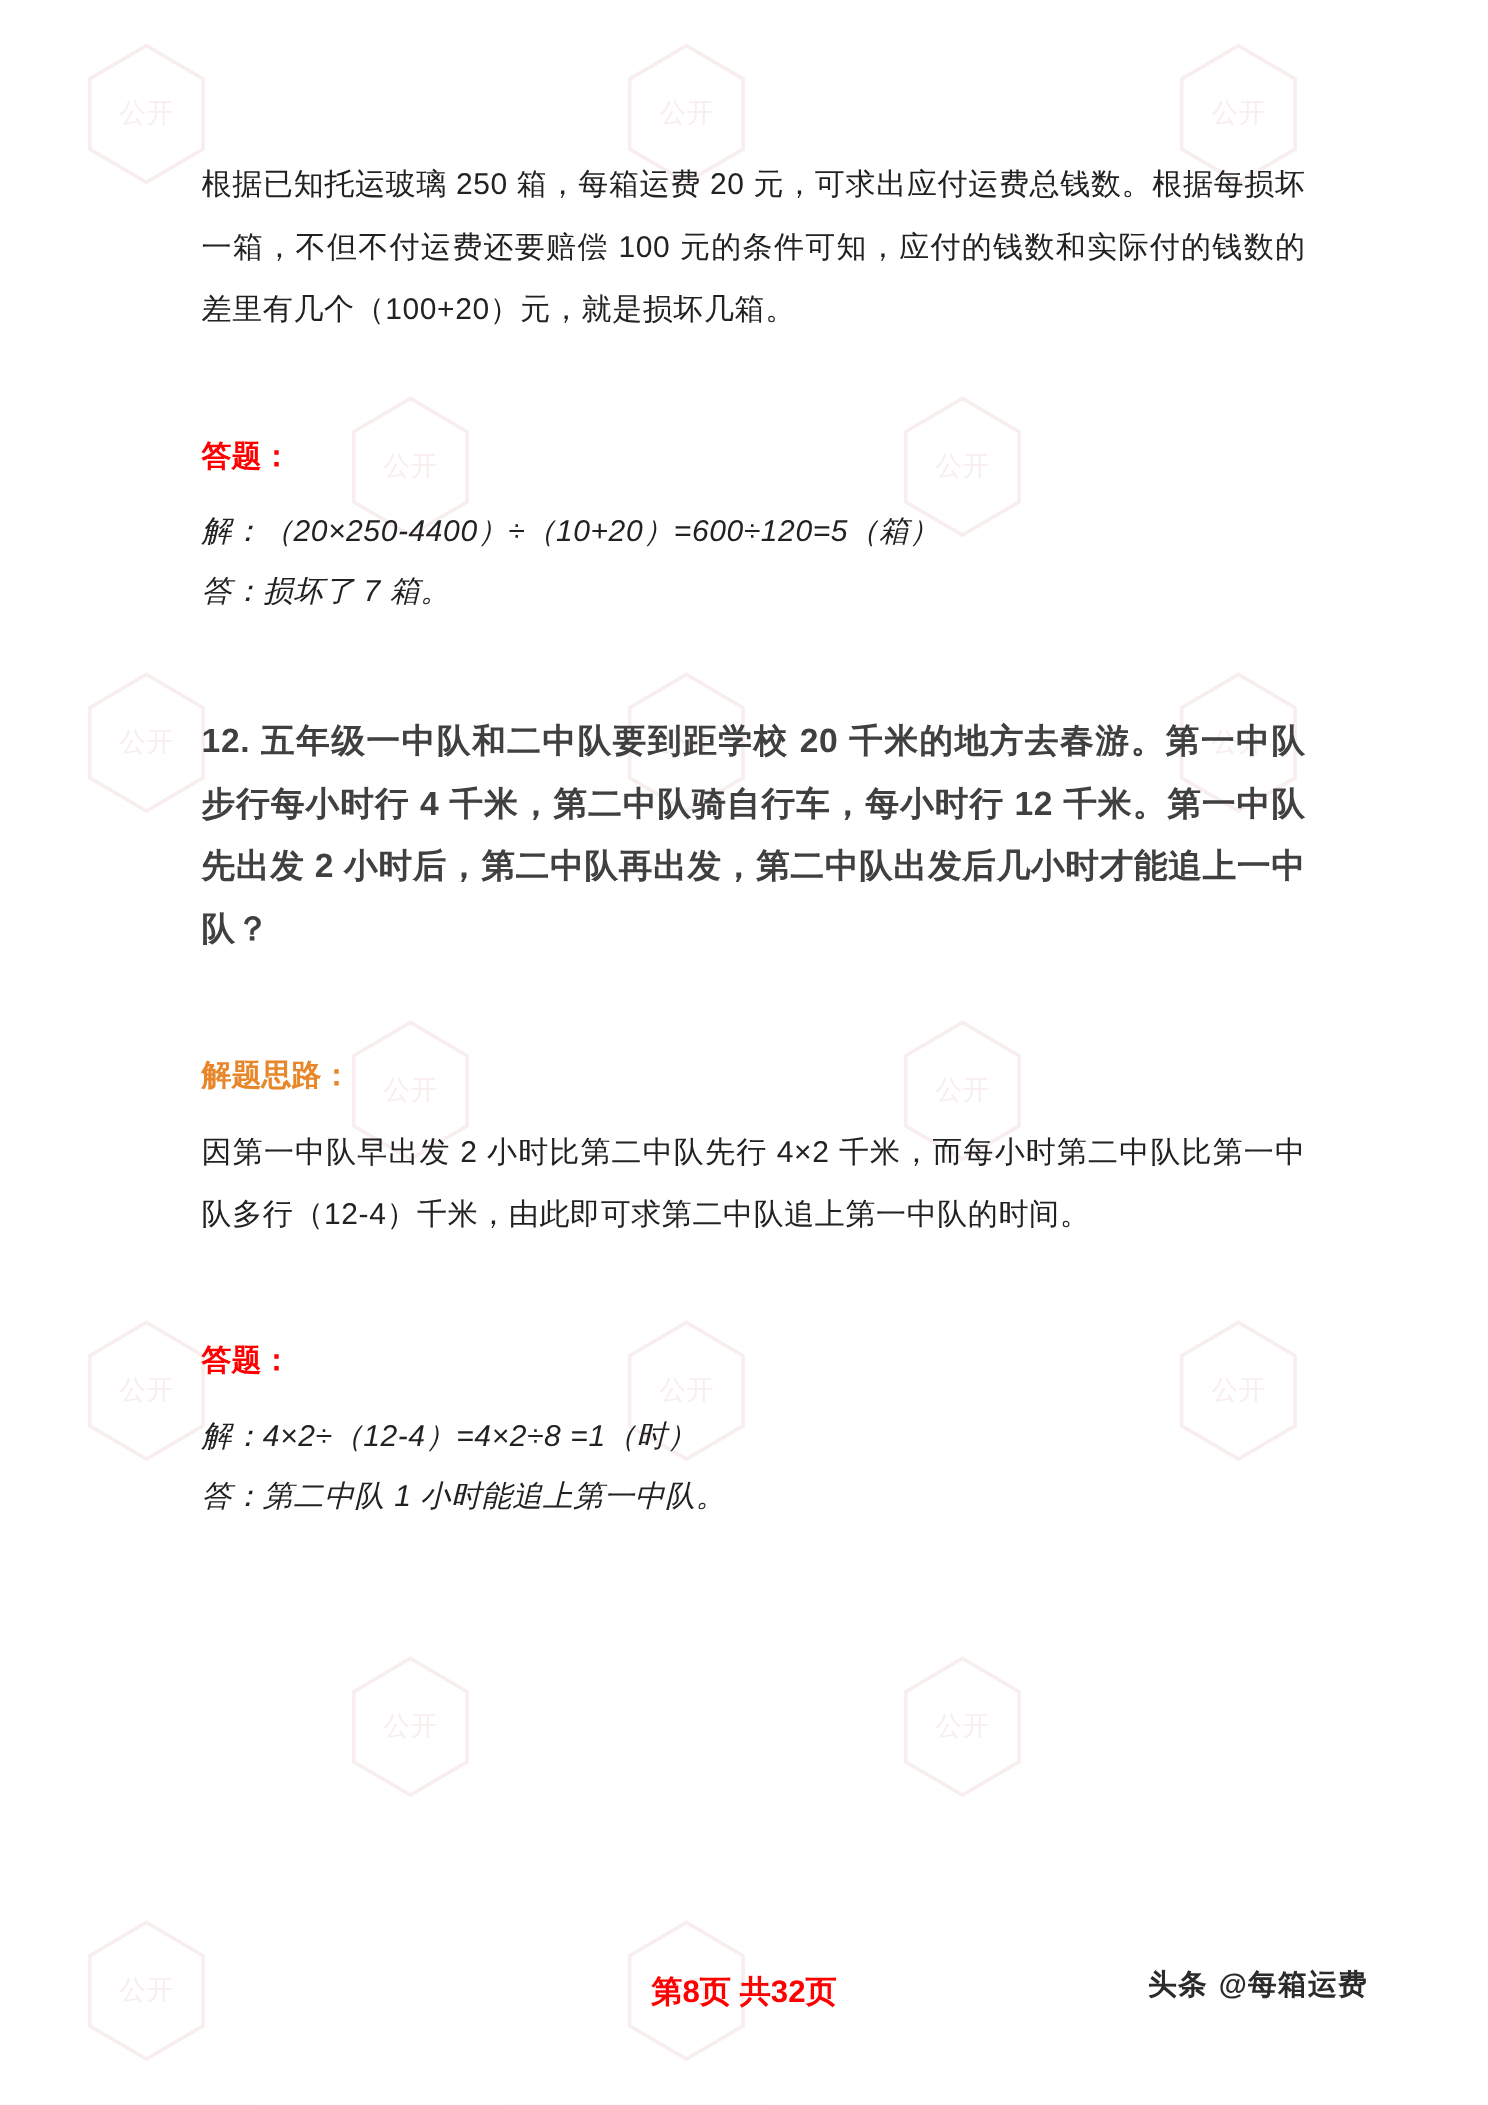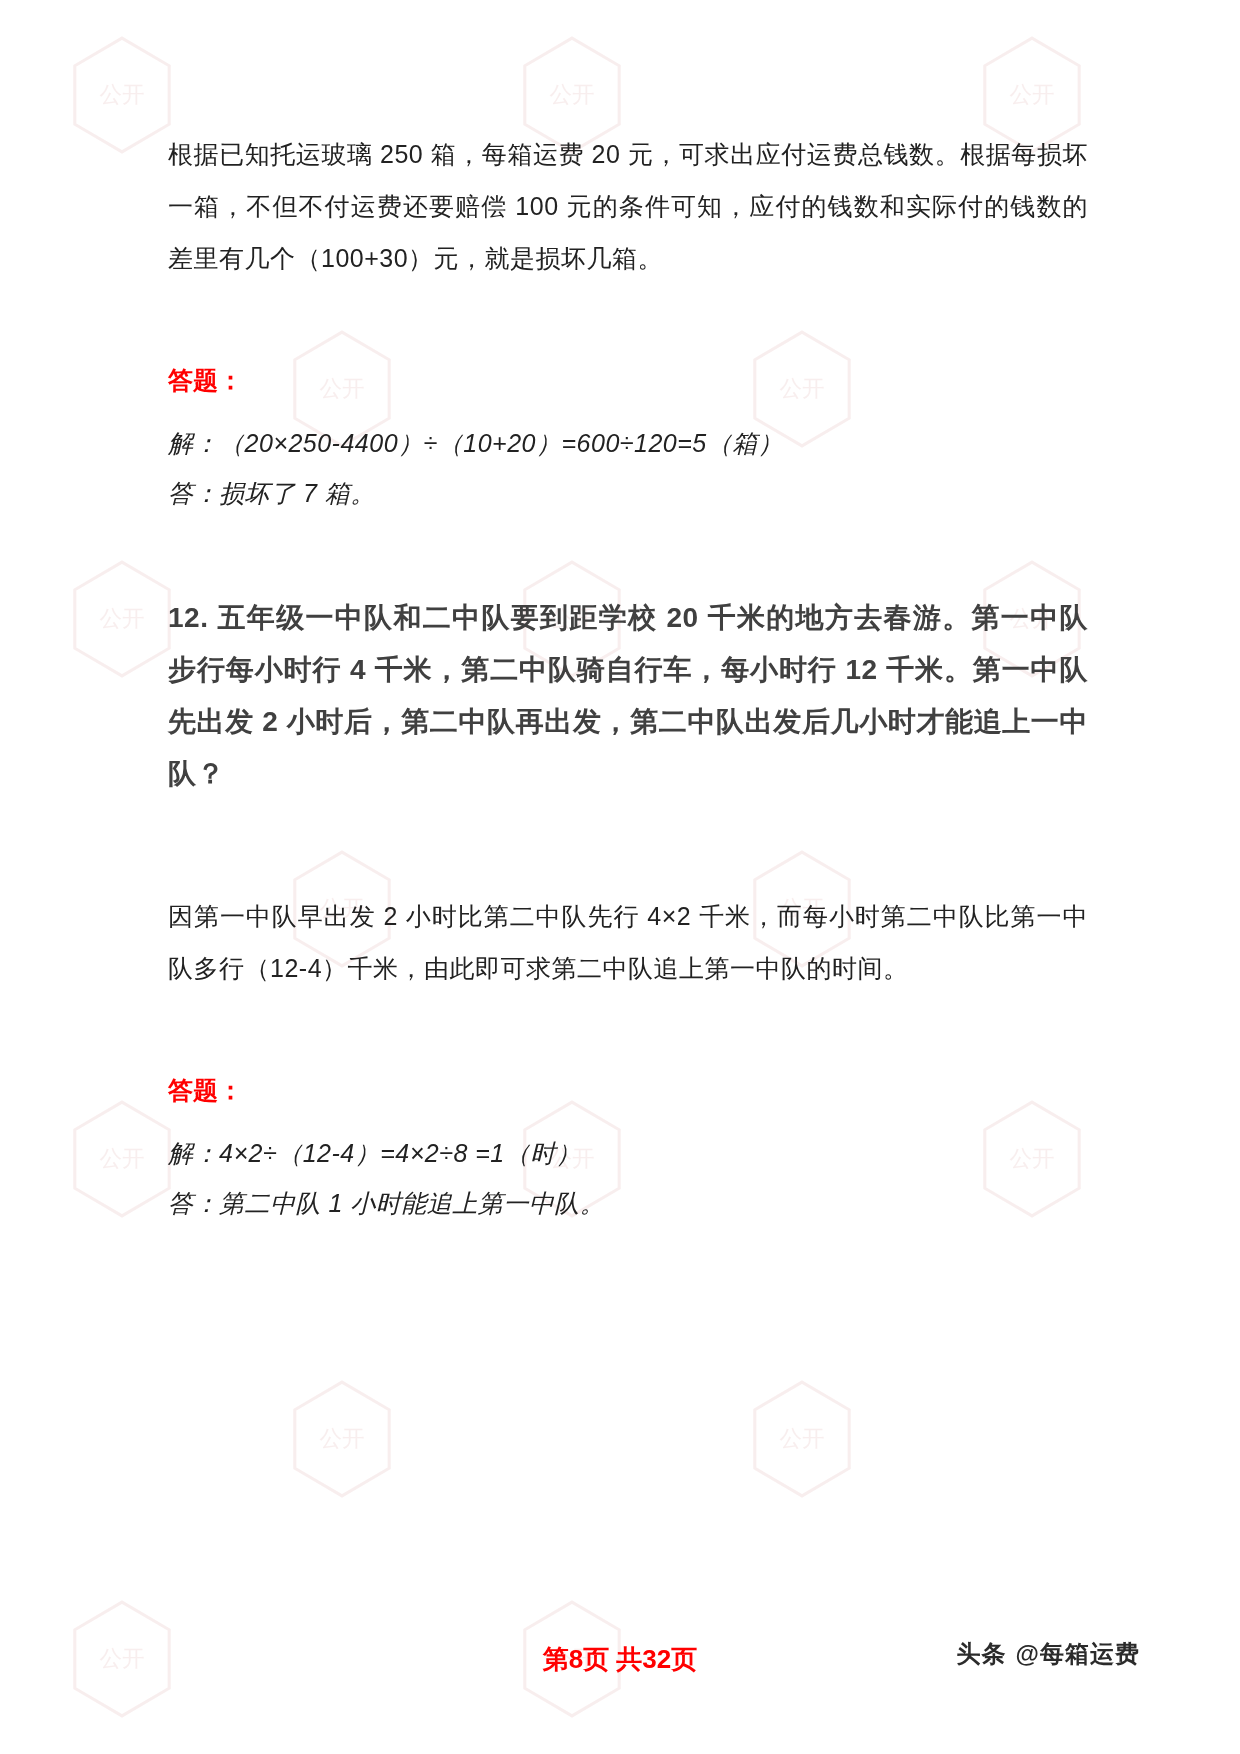--- a/index.html
+++ b/index.html
@@ -220,35 +220,36 @@
     <div class="wm" style="left:520px;top:1600px;">
       <svg viewBox="0 0 100 115">
           <polygon points="50,2 96,29 96,86 50,113 4,86 4,29" fill="none" stroke="#f2dede" stroke-width="3"></polygon>
           <text x="50" y="64" font-size="22" fill="#f2dede" text-anchor="middle" font-family="sans-serif">公开</text>
         </svg>
     </div>
   </div>
 
   <div class="content">
 
-    <p class="body-text">根据已知托运玻璃 250 箱，每箱运费 20 元，可求出应付运费总钱数。根据每损坏一箱，不但不付运费还要赔偿 100 元的条件可知，应付的钱数和实际付的钱数的差里有几个（100+30）元，就是损坏几箱。</p>
+    <p class="body-text">根据已知托运玻璃 250 箱，每箱运费 20 元，可求出应付运费总钱数。根据每损坏一箱，不但不付运费还要赔偿 100 元的条件可知，应付的钱数和实际付的钱数的差里有几个（100+20）元，就是损坏几箱。</p>
 
     <div class="block-gap-lg"></div>
 
     <p class="label-answer">答题：</p>
     <div class="block-gap-sm"></div>
     <p class="solution-line">解：（20×250-4400）÷（10+20）=600÷120=5（箱）</p>
     <p class="solution-line">答：损坏了 7 箱。</p>
 
     <div class="block-gap-lg"></div>
 
     <p class="question-text">12. 五年级一中队和二中队要到距学校 20 千米的地方去春游。第一中队步行每小时行 4 千米，第二中队骑自行车，每小时行 12 千米。第一中队先出发 2 小时后，第二中队再出发，第二中队出发后几小时才能追上一中队？</p>
 
     <div class="block-gap-lg"></div>
 
+    <p class="label-idea">解题思路：</p>
     <div class="block-gap-sm"></div>
     <p class="body-text">因第一中队早出发 2 小时比第二中队先行 4×2 千米，而每小时第二中队比第一中队多行（12-4）千米，由此即可求第二中队追上第一中队的时间。</p>
 
     <div class="block-gap-lg"></div>
 
     <p class="label-answer">答题：</p>
     <div class="block-gap-sm"></div>
     <p class="solution-line">解：4×2÷（12-4）=4×2÷8 =1（时）</p>
     <p class="solution-line">答：第二中队 1 小时能追上第一中队。</p>
 

